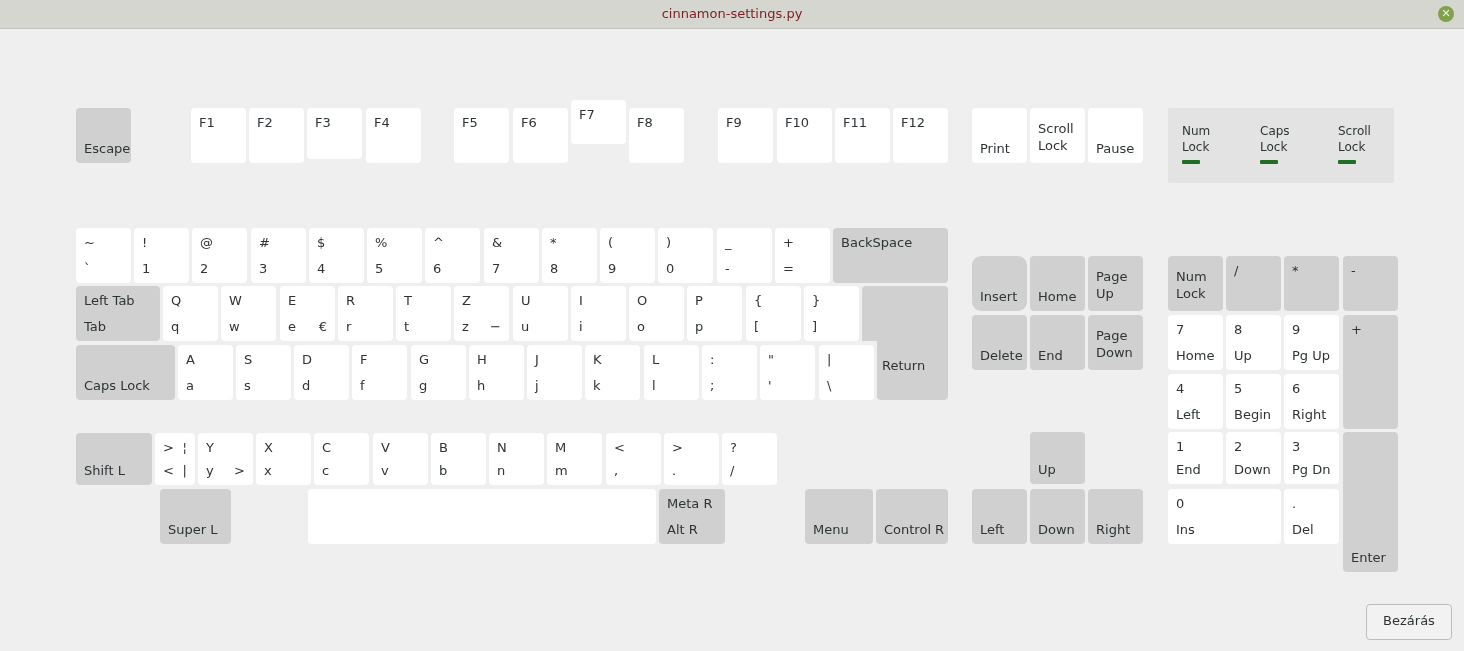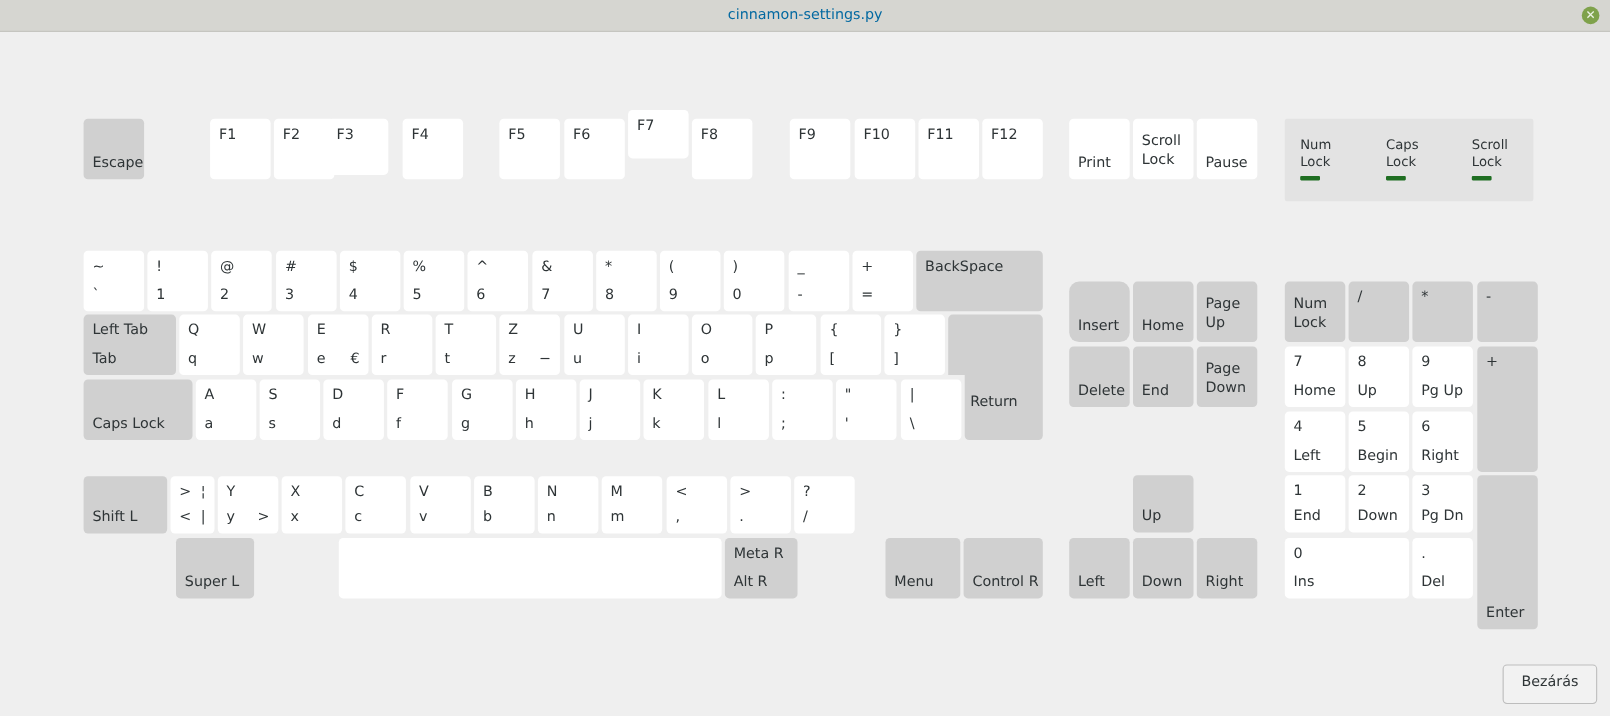--- a/index.html
+++ b/index.html
@@ -13,21 +13,21 @@
 
   
   #titlebar {
     position: absolute; left: 0; top: 0; width: 1464px; height: 28px;
     background: #d6d6d1;
     border-bottom: 1px solid #c3c3be;
   }
   #titlebar-title {
     position: absolute; left: 0; top: 0; width: 1464px;
     line-height: 28px; text-align: center;
-    font-size: 13px; color: #0369a1;
+    font-size: 13px; color: #7f1d1d;
   }
   #close-button {
     position: absolute; right: 10px; top: 6px;
     width: 16px; height: 16px; border-radius: 50%;
     background: #7fa24b; cursor: pointer;
   }
   #close-button .x {
     position: absolute; left: 0; top: 0; width: 16px; height: 16px;
     line-height: 16px; text-align: center;
     font-size: 11px; color: #eef3e6; font-weight: bold;
@@ -140,21 +140,21 @@
 
   <div class="key mod" style="left: 76px; top: 80px; width: 55px; height: 55px;">
         <span class="lbl-bl">Escape</span>
       </div>
       <div class="key" style="left: 191px; top: 80px; width: 55px; height: 55px;">
         <span class="lbl-tl">F1</span>
       </div>
       <div class="key" style="left: 249px; top: 80px; width: 55px; height: 55px;">
         <span class="lbl-tl">F2</span>
       </div>
-      <div class="key" style="left: 298px; top: 80px; width: 55px; height: 51px;">
+      <div class="key" style="left: 307px; top: 80px; width: 55px; height: 51px;">
         <span class="lbl-tl">F3</span>
       </div>
       <div class="key" style="left: 366px; top: 80px; width: 55px; height: 55px;">
         <span class="lbl-tl">F4</span>
       </div>
       <div class="key" style="left: 454px; top: 80px; width: 55px; height: 55px;">
         <span class="lbl-tl">F5</span>
       </div>
       <div class="key" style="left: 513px; top: 80px; width: 55px; height: 55px;">
         <span class="lbl-tl">F6</span>

